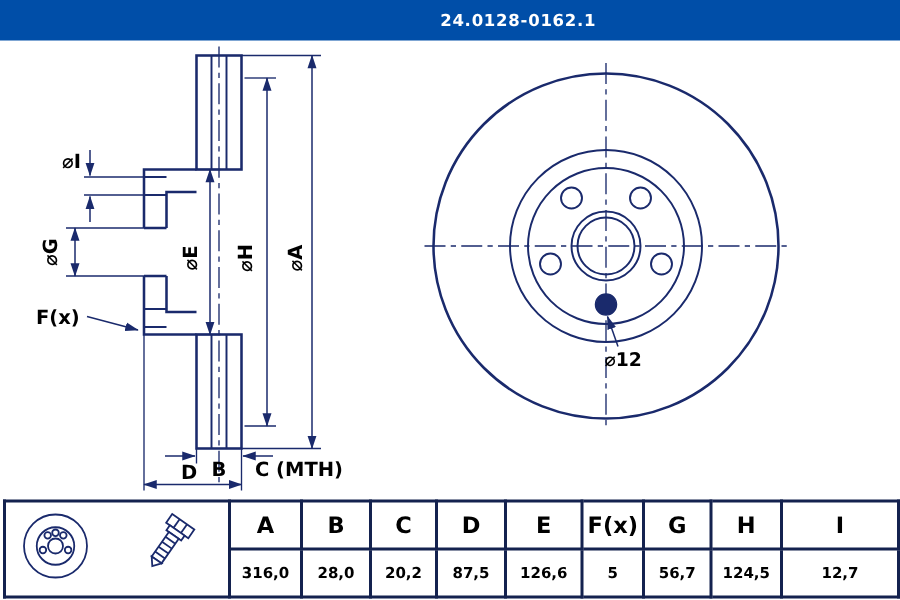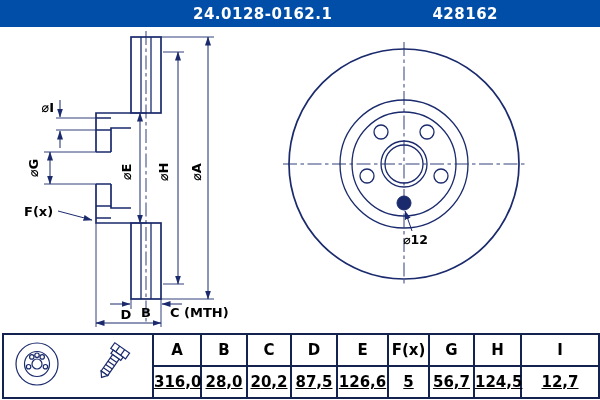--- a/index.html
+++ b/index.html
@@ -1,47 +1,46 @@
 <!DOCTYPE html>
 <html><head>
 <meta charset="utf-8">
 <style>
   html,body{margin:0;padding:0;background:#fff;}
   .page{position:relative;width:600px;height:400px;background:#ffffff;
         font-family:"DejaVu Sans",sans-serif;overflow:hidden;}
   .header{position:absolute;top:0;left:0;right:0;height:27px;background:#004ea8;
           color:#fff;display:flex;align-items:center;justify-content:center;
           gap:100px;padding-left:91px;box-sizing:border-box;
-          font-weight:bold;font-size:15px;letter-spacing:.5px;}
+          font-weight:bold;font-size:11px;letter-spacing:.5px;}
   .note{position:absolute;top:30px;left:7px;font-size:9px;font-weight:bold;
         color:#000;line-height:1.3;}
   svg.drawing{position:absolute;top:0;left:0;}
   .ln{stroke:#1a2a6c;fill:none;stroke-width:1.7;stroke-linejoin:miter;}
   .ln2{stroke:#1a2a6c;fill:none;stroke-width:1.3;}
   .thin{stroke:#1a2a6c;fill:none;stroke-width:0.9;}
   .dim{stroke:#1a2a6c;fill:none;stroke-width:1;}
   .cl{stroke:#1a2a6c;fill:none;stroke-width:0.9;stroke-dasharray:14 3.5 3.5 3.5;}
   text.lbl{font-family:"DejaVu Sans",sans-serif;font-size:13px;font-weight:bold;fill:#000;}
   text.lbl-s{font-family:"DejaVu Sans",sans-serif;font-size:12.5px;font-weight:bold;fill:#000;}
   table.spec{position:absolute;left:2px;top:333px;border-collapse:collapse;
              table-layout:fixed;width:596px;}
   table.spec th,table.spec td{border:2px solid #14224f;text-align:center;
              vertical-align:middle;padding:0;color:#000;}
   table.spec th{font-size:15px;font-weight:bold;height:29px;}
-  table.spec td.val{font-size:15px;font-weight:bold;height:29px;text-decoration:underline;}
+  table.spec td.val{font-size:10px;font-weight:bold;height:29px;}
   td.iconcell{background:#fff;}
 </style>
 </head>
 <body>
 
 <div class="page">
 
   <div class="header">
     <span>24.0128-0162.1</span>
-    <span>428162</span>
   </div>
 
   <div class="note">
   </div>
 
   <svg class="drawing" width="600" height="333" viewBox="0 0 600 333">
     <defs>
       <marker id="arrE" markerUnits="userSpaceOnUse" markerWidth="10" markerHeight="9" refX="8.5" refY="4.5" orient="auto">
         <path d="M0,1.5 L9,4.5 L0,7.5 Z" fill="#1a2a6c"></path>
       </marker>

